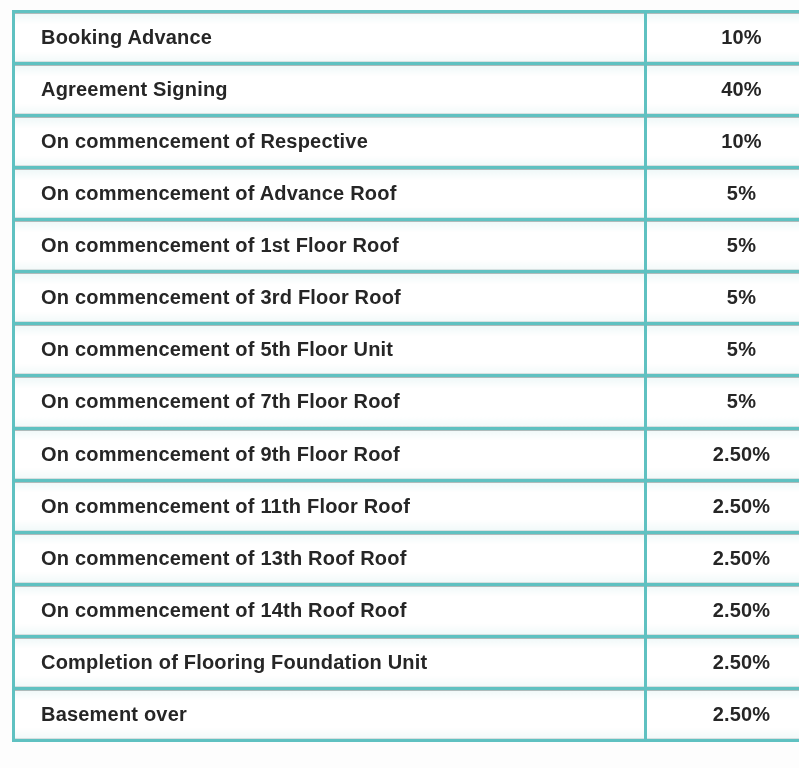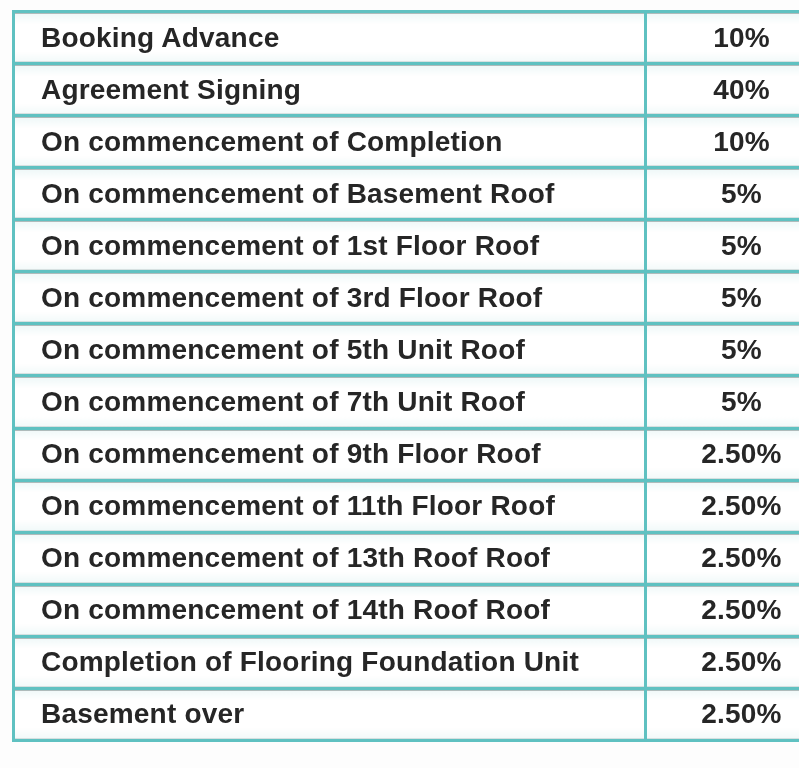--- a/index.html
+++ b/index.html
@@ -24,21 +24,21 @@
     border-collapse: collapse;
     table-layout: fixed;
   }
   table.schedule td {
     border: 3px solid #5fc1c1;
     
     box-shadow: inset 0 2px 0 -1px rgba(95, 110, 110, 0.45),
                 inset 0 -1px 0 rgba(95, 110, 110, 0.18);
     background: linear-gradient(180deg, #eff8f8 0%, #ffffff 22%, #ffffff 78%, #f1f9f9 100%);
     color: #262626;
-    font-size: 28px;
+    font-size: 20px;
     font-weight: bold;
     letter-spacing: 0.2px;
     white-space: nowrap;
     overflow: hidden;
   }
   td.milestone {
     width: 593px;
     padding: 0 10px 0 26px;
     text-align: left;
   }
@@ -60,41 +60,41 @@
     <tbody>
       <tr>
         <td class="milestone">Booking Advance</td>
         <td class="pct">10%</td>
       </tr>
       <tr>
         <td class="milestone">Agreement Signing</td>
         <td class="pct">40%</td>
       </tr>
       <tr>
-        <td class="milestone">On commencement of Completion</td>
+        <td class="milestone">On commencement of Respective</td>
         <td class="pct">10%</td>
       </tr>
       <tr>
-        <td class="milestone">On commencement of Basement Roof</td>
+        <td class="milestone">On commencement of Advance Roof</td>
         <td class="pct">5%</td>
       </tr>
       <tr>
         <td class="milestone">On commencement of 1st Floor Roof</td>
         <td class="pct">5%</td>
       </tr>
       <tr>
         <td class="milestone">On commencement of 3rd Floor Roof</td>
         <td class="pct">5%</td>
       </tr>
       <tr>
-        <td class="milestone">On commencement of 5th Unit Roof</td>
+        <td class="milestone">On commencement of 5th Floor Unit</td>
         <td class="pct">5%</td>
       </tr>
       <tr>
-        <td class="milestone">On commencement of 7th Unit Roof</td>
+        <td class="milestone">On commencement of 7th Floor Roof</td>
         <td class="pct">5%</td>
       </tr>
       <tr>
         <td class="milestone">On commencement of 9th Floor Roof</td>
         <td class="pct">2.50%</td>
       </tr>
       <tr>
         <td class="milestone">On commencement of 11th Floor Roof</td>
         <td class="pct">2.50%</td>
       </tr>

